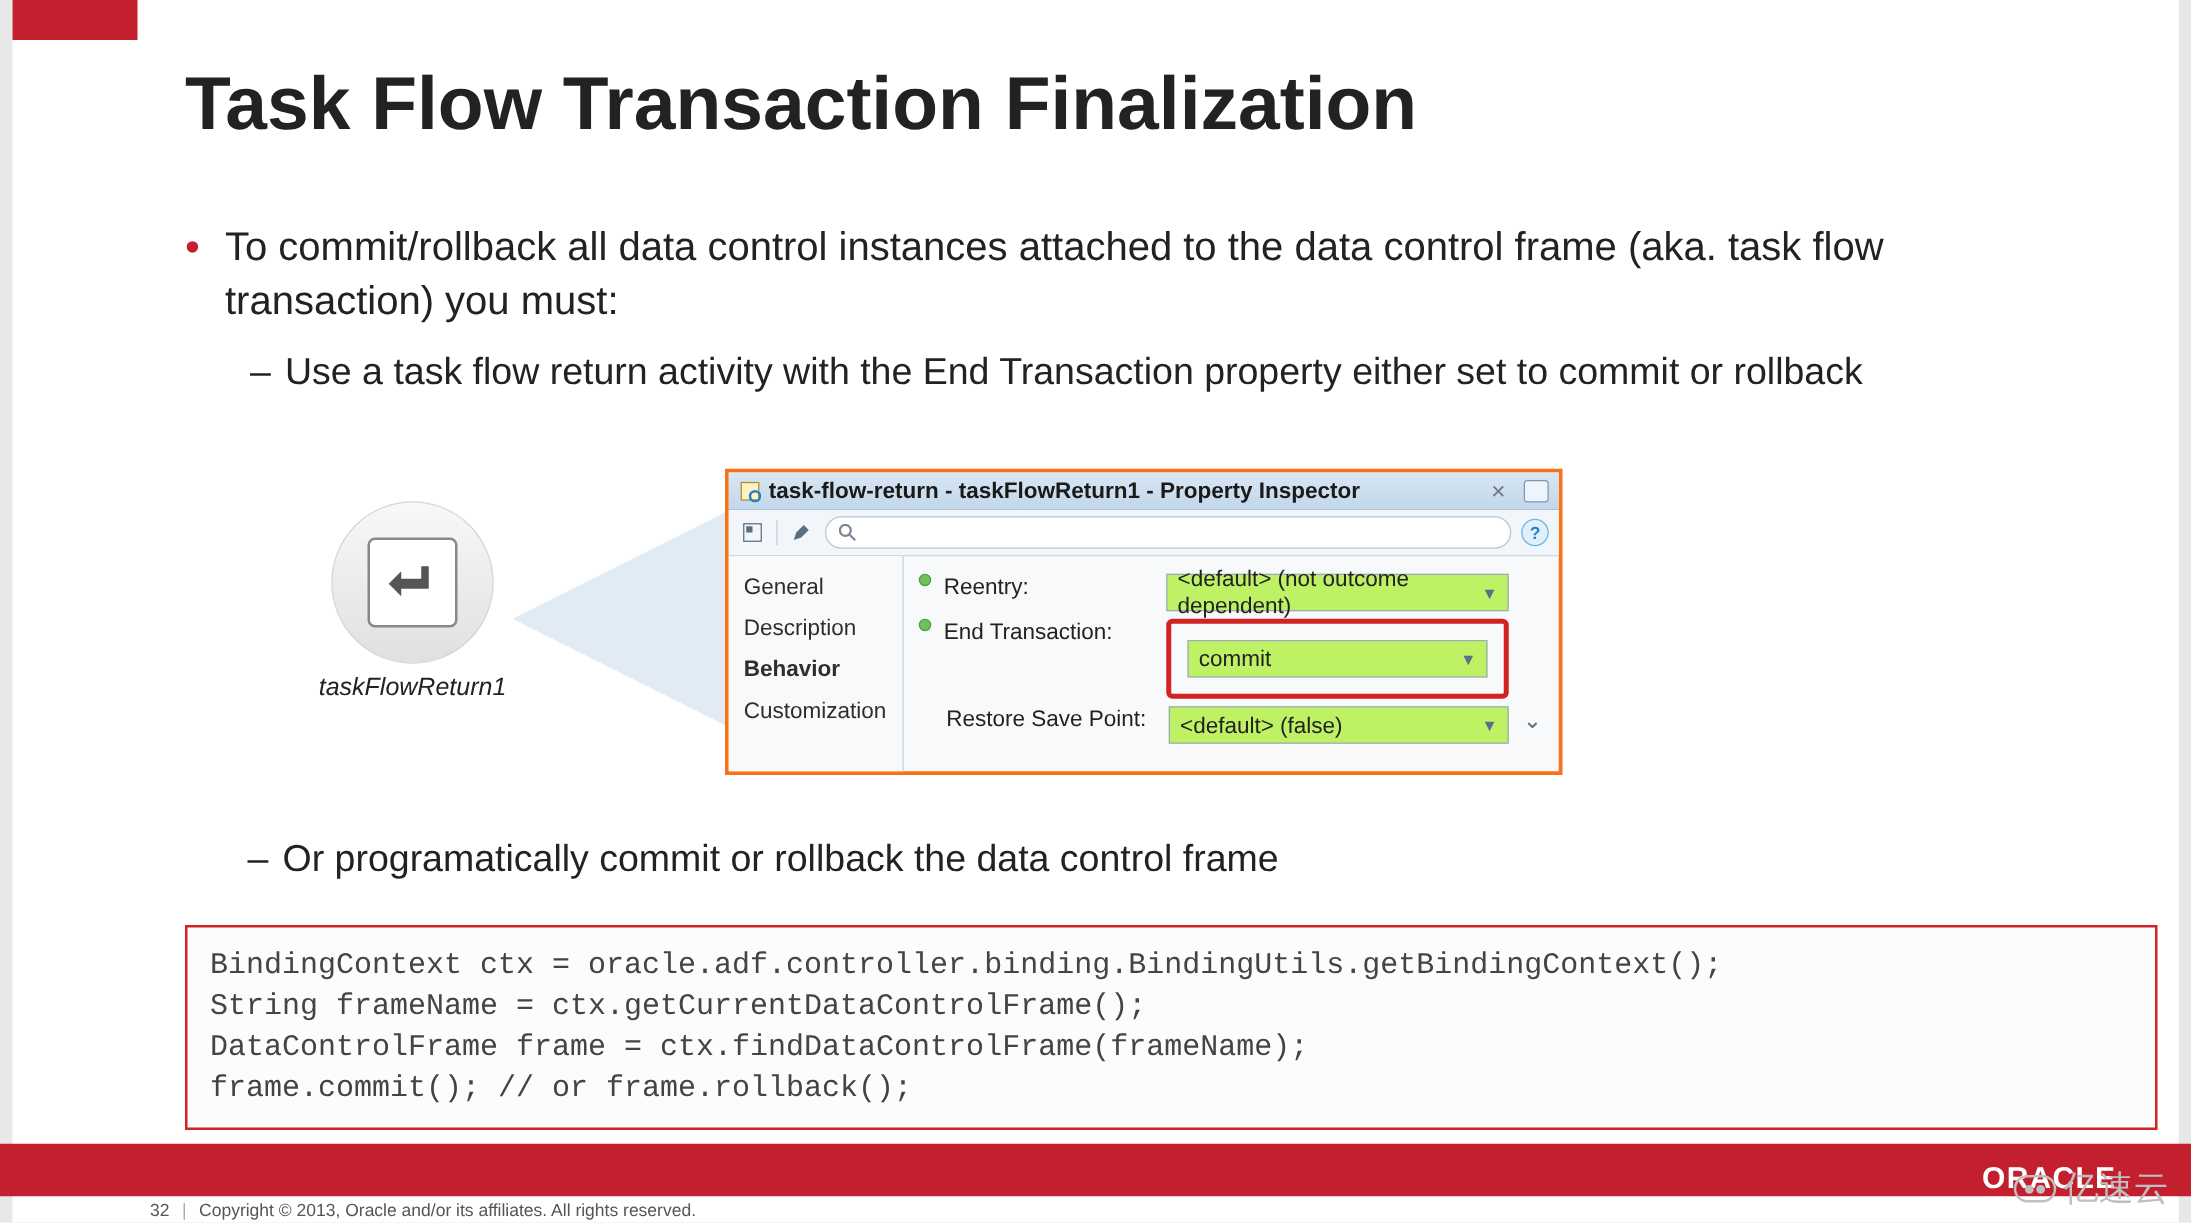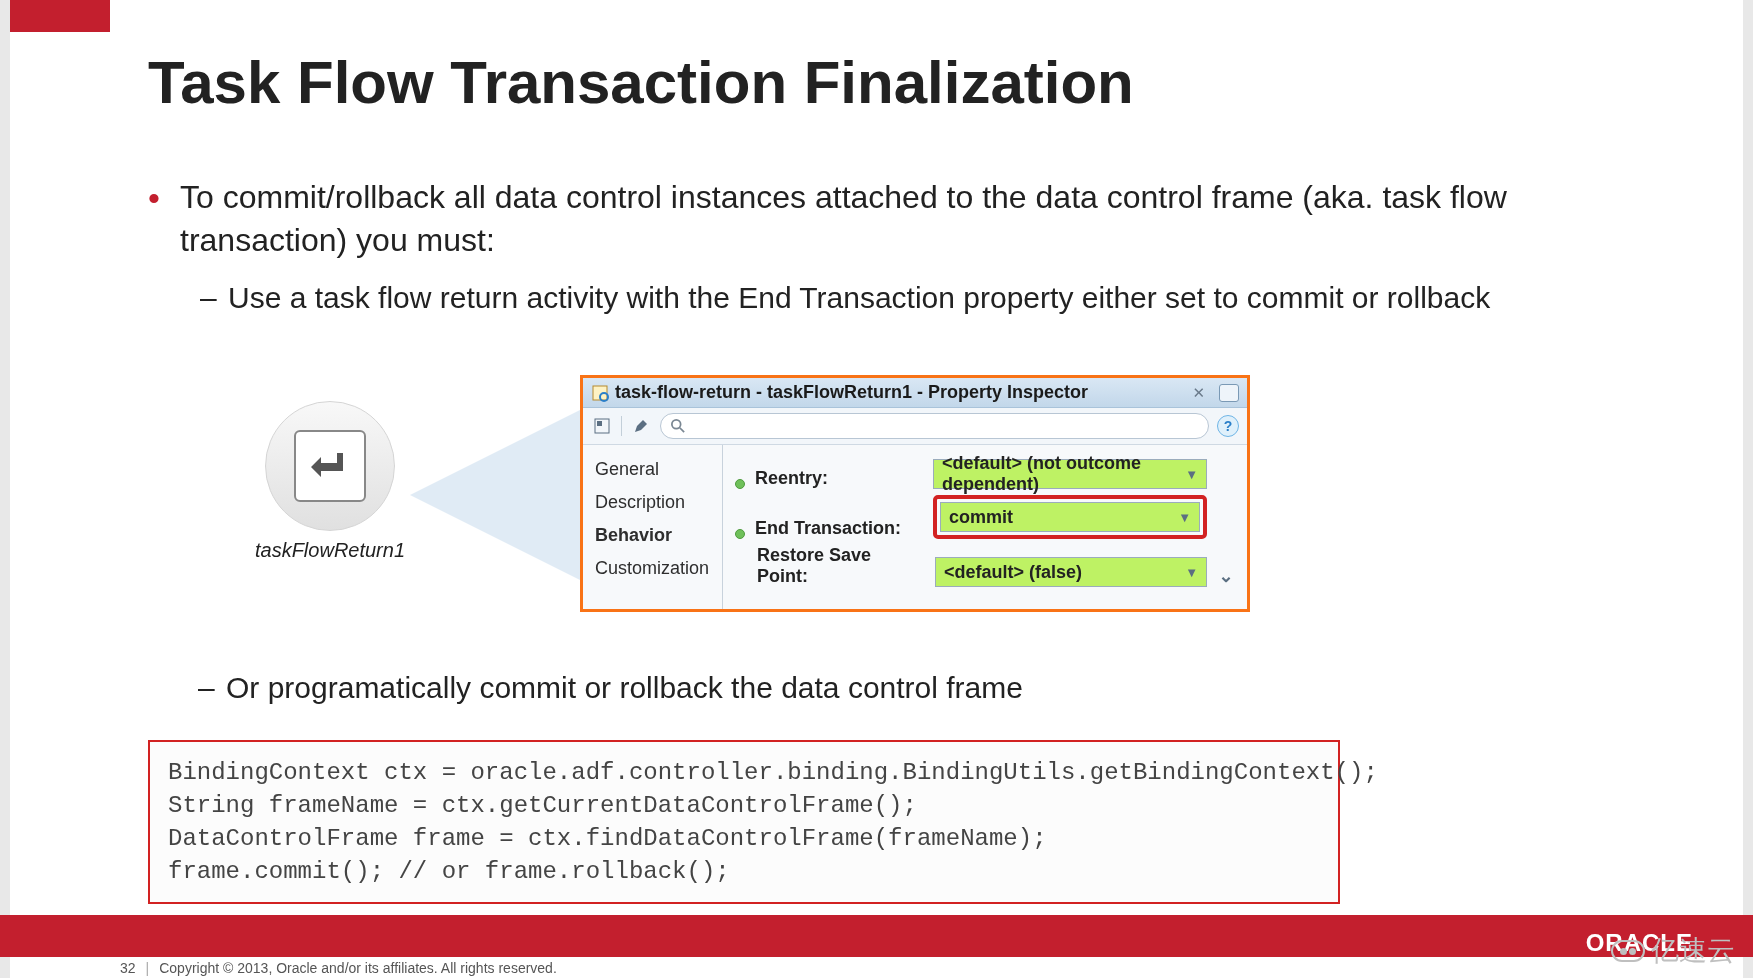--- a/index.html
+++ b/index.html
@@ -125,46 +125,46 @@
   .inspector-body { display: flex; min-height: 140px; }
   .tabs-col {
     width: 140px;
     border-right: 1px solid #c8d2dc;
     padding: 8px 0;
     background: #f7f9fb;
   }
   .tab-item { padding: 6px 12px; color: #2e2e2e; cursor: pointer; }
   .tab-item.active { font-weight: bold; }
   .props-col { flex: 1; padding: 8px 12px 16px 12px; }
-  .prop-row { display: flex; align-items: flex-end; margin: 6px 0; gap: 10px; font-weight: bold; }
+  .prop-row { display: flex; align-items: flex-start; margin: 6px 0; gap: 10px; }
   .green-dot { width: 10px; height: 10px; border-radius: 50%; background: #6fc05a; border: 1px solid #4f9c3f; flex-shrink: 0; }
   .green-dot-spacer { width: 12px; flex-shrink: 0; }
   .prop-label { width: 168px; color: #222; }
   .prop-select {
     flex: 1; height: 30px;
     border: 1px solid #9bacbc;
     background: #bef264;
     display: flex; align-items: center; justify-content: space-between;
     padding: 0 8px; color: #222;
   }
-  .highlight-red { border: 4px solid #d22222; border-radius: 5px; padding: 3px; }
+  .highlight-red { border: 4px solid #d22222; border-radius: 5px; padding: 13px; }
   .chev { color: #5b6f82; font-size: 13px; }
   .extra-chev { width: 18px; text-align: center; color: #5b6f82; }
 
   .sub2 {
     position: absolute;
     left: 168px; top: 668px; right: 80px;
   }
   .sub2-item { position: relative; padding-left: 48px; font-size: 30px; color: #222; line-height: 1.3; }
   .sub2-item::before { content: "–"; position: absolute; left: 20px; top: 0; }
 
   .code-block {
     position: absolute;
     left: 138px; top: 740px;
-    width: 1192px;
+    width: 1578px;
     border: 2px solid #d22222;
     background: #fcfcfc;
     padding: 14px 18px;
     font-family: "Courier New", monospace;
     font-size: 24px;
     color: #444;
     line-height: 1.38;
     white-space: pre;
   }
 

